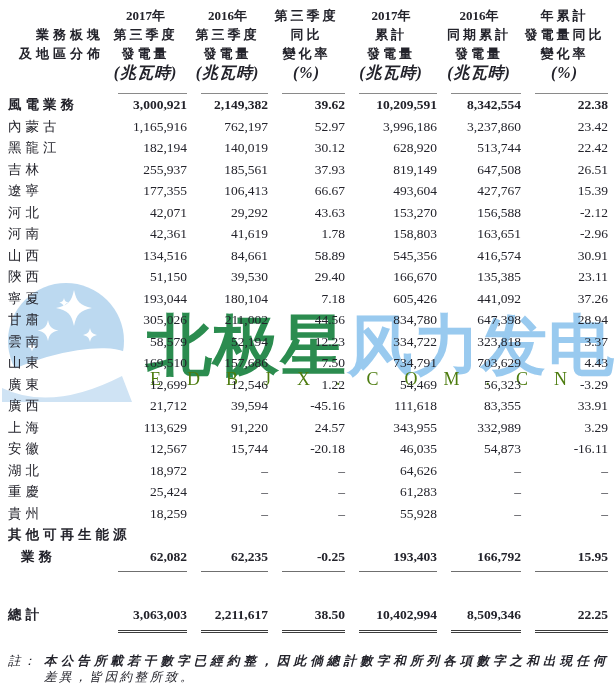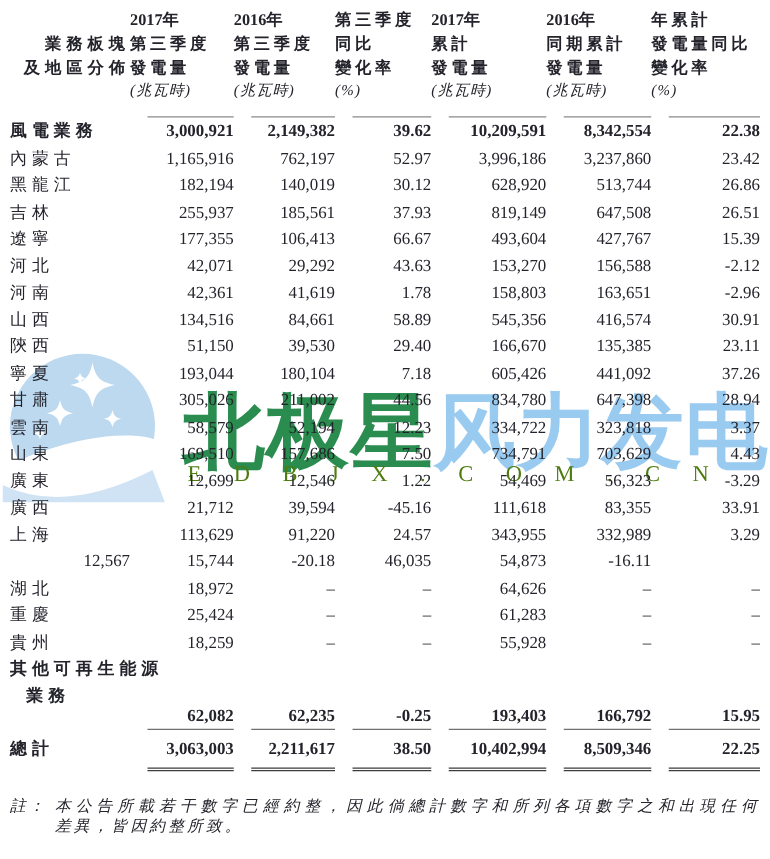--- a/index.html
+++ b/index.html
@@ -18,42 +18,42 @@
   }
   #wm-sub{
     position:absolute;left:150px;top:369px;white-space:nowrap;
     font-family:"Liberation Serif",serif;font-size:18px;letter-spacing:26px;
   }
   
   #content{position:relative;z-index:1;padding:6px 8px 0 8px;}
   .grid7{display:grid;grid-template-columns:96px 83px 81px 77px 92px 84px 87px;}
   
   #thead{font-weight:bold;font-size:13px;}
-  .hcol{display:flex;flex-direction:column;justify-content:flex-end;text-align:left;line-height:19px;}
+  .hcol{display:flex;flex-direction:column;justify-content:flex-end;text-align:center;line-height:19px;}
   .hcol.first{text-align:right;padding-bottom:19px;}
   .hcol.first .hline{letter-spacing:4px;}
   .hline.cjk{letter-spacing:3px;}
-  .hunit{font-style:italic;font-weight:normal;font-size:12px;letter-spacing:1px;}
+  .hunit{font-style:italic;font-weight:bold;font-size:16px;letter-spacing:1px;}
   .hrule-row{height:12px;}
   .hrule-row .seg{border-bottom:1px solid #8a8a8a;margin-left:14px;}
   
   .trow{height:21.52px;line-height:21.52px;font-size:13.5px;}
   .trow .label{text-align:left;letter-spacing:4px;white-space:nowrap;overflow:visible;}
   .trow .label.ind{padding-left:13px;}
   .trow .num{text-align:right;font-variant-numeric:tabular-nums;}
   .trow.bold{font-weight:bold;}
   .trow.sub{height:26px;}
-  .trow.sub .num{border-bottom:1px solid #6f6f6f;margin-left:14px;line-height:21px;margin-top:16px;}
-  .trow.tot{height:29px;margin-top:16px;}
+  .trow.sub .num{border-bottom:1px solid #6f6f6f;margin-left:14px;line-height:21px;}
+  .trow.tot{height:29px;margin-top:32px;}
   .trow.tot .num{border-bottom:3px double #3c3c3c;margin-left:14px;line-height:21px;}
   
   #note{display:flex;margin-top:20px;font-style:italic;font-size:12.5px;line-height:16.5px;letter-spacing:2.6px;}
   #note-prefix{width:36px;flex:0 0 36px;}
   #note-body{flex:1;}
-  .note-line.just{text-align:justify;text-align-last:justify;}
+  .note-line.just{text-align:justify;text-align-last:justify;font-weight:bold;}
 </style>
 </head>
 <body>
 
 <div id="page">
 
   <div id="watermark">
     <span id="wm-logo">
       <svg width="130" height="122" viewBox="0 0 130 122" xmlns="http://www.w3.org/2000/svg">
         <circle cx="64" cy="61" r="58" fill="#bcd9f0"></circle>
@@ -141,21 +141,21 @@
           <div class="num">3,237,860</div>
           <div class="num">23.42</div>
         </div>
         <div class="trow grid7">
           <div class="label">黑龍江</div>
           <div class="num">182,194</div>
           <div class="num">140,019</div>
           <div class="num">30.12</div>
           <div class="num">628,920</div>
           <div class="num">513,744</div>
-          <div class="num">26.86</div>
+          <div class="num">22.42</div>
         </div>
         <div class="trow grid7">
           <div class="label">吉林</div>
           <div class="num">255,937</div>
           <div class="num">185,561</div>
           <div class="num">37.93</div>
           <div class="num">819,149</div>
           <div class="num">647,508</div>
           <div class="num">26.51</div>
         </div>
@@ -261,20 +261,21 @@
         <div class="trow grid7">
           <div class="label">上海</div>
           <div class="num">113,629</div>
           <div class="num">91,220</div>
           <div class="num">24.57</div>
           <div class="num">343,955</div>
           <div class="num">332,989</div>
           <div class="num">3.29</div>
         </div>
         <div class="trow grid7">
+          <div class="label">安徽</div>
           <div class="num">12,567</div>
           <div class="num">15,744</div>
           <div class="num">-20.18</div>
           <div class="num">46,035</div>
           <div class="num">54,873</div>
           <div class="num">-16.11</div>
         </div>
         <div class="trow grid7">
           <div class="label">湖北</div>
           <div class="num">18,972</div>

